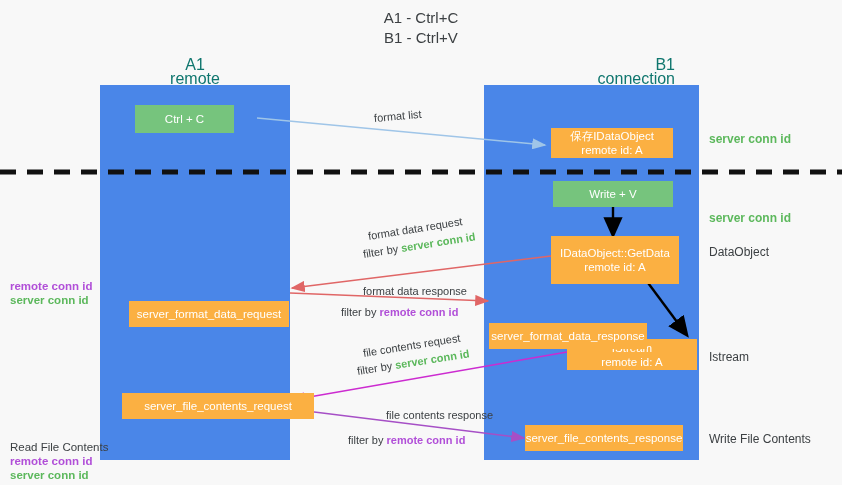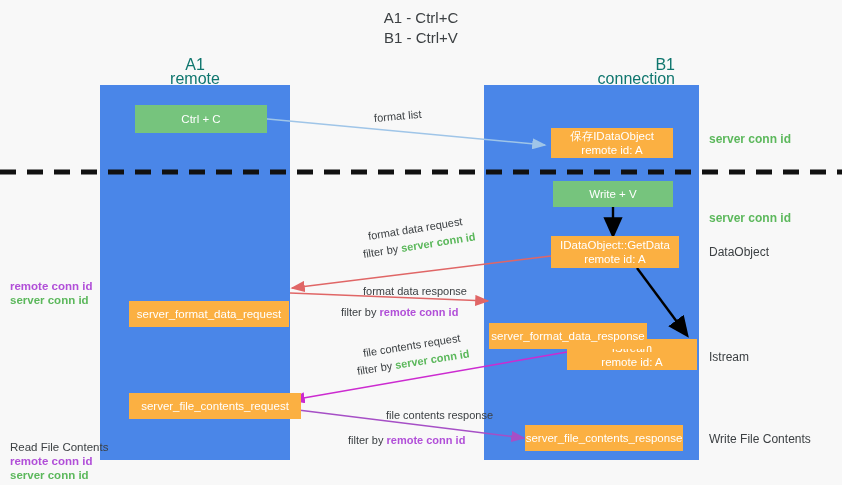--- a/index.html
+++ b/index.html
@@ -134,52 +134,52 @@
     <line x1="613" y1="207" x2="613" y2="234" stroke="#000000" stroke-width="2.4" marker-end="url(#ah-black)"></line>
     <line x1="637" y1="268" x2="686" y2="334" stroke="#000000" stroke-width="2.4" marker-end="url(#ah-black)"></line>
 
     <line x1="551" y1="256" x2="292" y2="288" stroke="#e06666" stroke-width="1.6" marker-end="url(#ah-red)"></line>
     <line x1="290" y1="293" x2="488" y2="301" stroke="#e06666" stroke-width="1.6" marker-end="url(#ah-red)"></line>
 
     <line x1="567" y1="352" x2="292" y2="400" stroke="#cc2bd0" stroke-width="1.6" marker-end="url(#ah-magenta)"></line>
     <line x1="290" y1="409" x2="524" y2="438" stroke="#a64fc6" stroke-width="1.6" marker-end="url(#ah-purple)"></line>
   </svg>
 
-  <div class="node green" style="left:135px; top:105px; width:132px; height:28px;">
+  <div class="node green" style="left:135px; top:105px; width:99px; height:28px;">
     <span>Ctrl + C</span>
   </div>
 
   <div class="node orange" style="left:551px; top:128px; width:122px; height:30px;">
     <span>保存IDataObject</span>
     <span>remote id: A</span>
   </div>
 
   <div class="node green" style="left:553px; top:181px; width:120px; height:26px;">
     <span>Write + V</span>
   </div>
 
-  <div class="node orange" style="left:551px; top:236px; width:128px; height:32px;">
+  <div class="node orange" style="left:551px; top:236px; width:128px; height:48px;">
     <span>IDataObject::GetData</span>
     <span>remote id: A</span>
   </div>
 
   <div class="node orange" style="left:567px; top:339px; width:130px; height:31px;">
     <span>IStream</span>
     <span>remote id: A</span>
   </div>
 
   <div class="node orange" style="left:129px; top:277px; width:160px; height:26px;margin-top:24px;">
     <span>server_format_data_request</span>
   </div>
 
   <div class="node orange" style="left:489px; top:288px; width:158px; height:26px;margin-top:35px;">
     <span>server_format_data_response</span>
   </div>
 
-  <div class="node orange" style="left:129px; top:393px; width:172px; height:26px;">
+  <div class="node orange" style="left:122px; top:393px; width:192px; height:26px;">
     <span>server_file_contents_request</span>
   </div>
 
   <div class="node orange" style="left:525px; top:425px; width:158px; height:26px;">
     <span>server_file_contents_response</span>
   </div>
 
   <div class="side-label conn-green" style="left:709px; top:132px;">server conn id</div>
   <div class="side-label conn-green" style="left:709px; top:211px;">server conn id</div>
   <div class="side-label" style="left:709px; top:245px;">DataObject</div>

